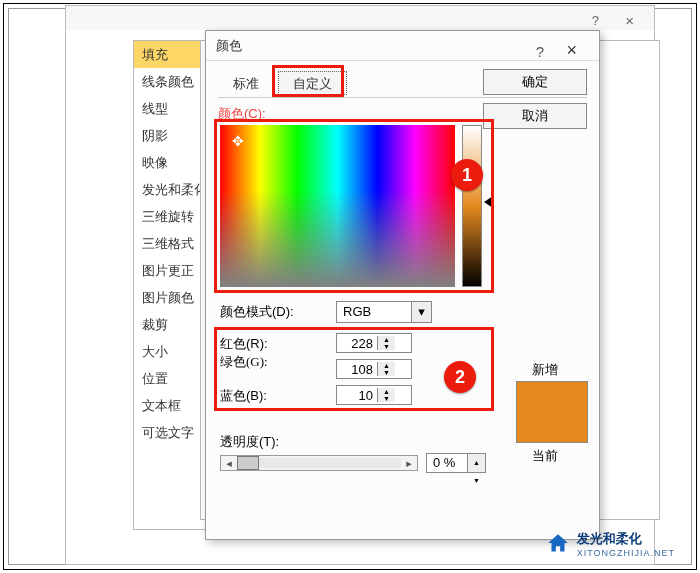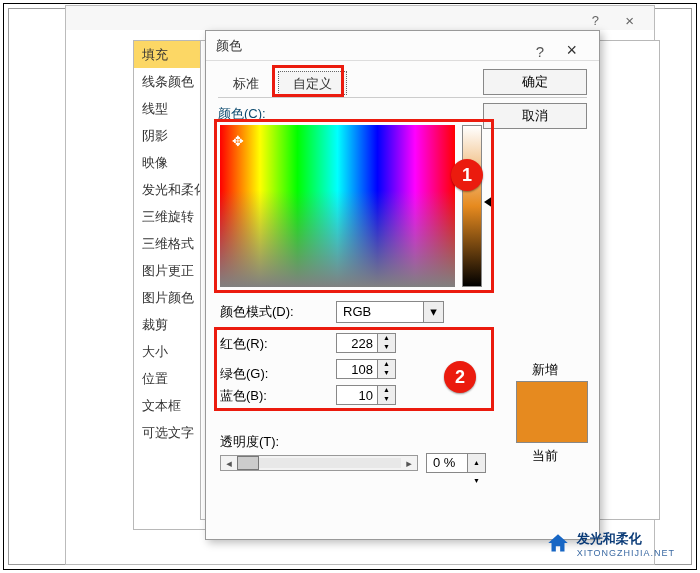--- a/index.html
+++ b/index.html
@@ -68,21 +68,21 @@
   }
   .hr { position:absolute; left:12px; top:66px; right:12px; border-top:1px solid #ccc;}
 
   .btn {
     position:absolute; width:104px; height:26px; line-height:24px;
     text-align:center; border:1px solid #888; background:#f4f4f4; cursor:pointer;
   }
   .btn.ok { right:12px; top:38px; }
   .btn.cancel { right:12px; top:72px; }
 
-  .lbl-colors { position:absolute; left:12px; top:74px; color:#0c4a6e;}
+  .lbl-colors { position:absolute; left:12px; top:74px; color:#ef4444;}
   .area1-hl {
     position:absolute; left:8px; top:88px; width:280px; height:174px;
     border:3px solid #eb1b0e; pointer-events:none;
   }
   .spectrum {
     position:absolute; left:14px; top:94px; width:235px; height:162px;
     background:
       linear-gradient(to top, #808080, rgba(128,128,128,0) 60%),
       linear-gradient(to right,
         #ff0000 0%, #ffff00 17%, #00ff00 33%,
@@ -104,37 +104,37 @@
     position:absolute; width:32px; height:32px; border-radius:50%;
     background:#eb1b0e; color:#fff; font-weight:700; font-size:18px;
     display:flex; align-items:center; justify-content:center;
     box-shadow:0 1px 2px rgba(0,0,0,.4);
   }
   .badge.b1 { left:245px; top:128px; }
   .badge.b2 { left:238px; top:330px; }
 
   .lbl-mode { position:absolute; left:14px; top:272px; }
   .select {
-    position:absolute; left:130px; top:270px; width:108px; height:22px;
+    position:absolute; left:130px; top:270px; width:96px; height:22px;
     border:1px solid #888; background:#fff; padding-left:6px; line-height:20px;
   }
   .select .chev {
     position:absolute; right:0; top:0; width:20px; height:20px;
     background:#eee; border-left:1px solid #888; text-align:center; line-height:20px;
   }
 
   .area2-hl {
     position:absolute; left:8px; top:296px; width:280px; height:84px;
     border:3px solid #eb1b0e; pointer-events:none;
   }
   .rgb-row { position:absolute; left:14px; height:22px; line-height:22px; }
-  .rgb-row.r { top:302px; } .rgb-row.g { top:332px; } .rgb-row.b { top:354px; }
+  .rgb-row.r { top:302px; } .rgb-row.g { top:320px;font-family:Liberation Serif, serif; } .rgb-row.b { top:354px; }
   .spin {
-    position:absolute; left:130px; width:60px; height:20px; border:1px solid #888;
-    background:#fff; display:flex;
+    position:absolute; left:130px; width:76px; height:20px; border:1px solid #888;
+    background:#fff; display:flex;align-items:center;
   }
   .spin input {
     border:0; width:40px; text-align:right; padding-right:4px; font-size:13px; outline:none;
   }
   .spin .spbtns { width:18px; border-left:1px solid #888; display:flex; flex-direction:column;}
   .spin .sp { flex:1; font-size:7px; text-align:center; background:#eee; cursor:pointer;}
   .spin.r { top:302px;} .spin.g{top:328px;} .spin.b{top:354px;}
 
   .lbl-new { position:absolute; left:326px; top:330px; }
   .swatch {

